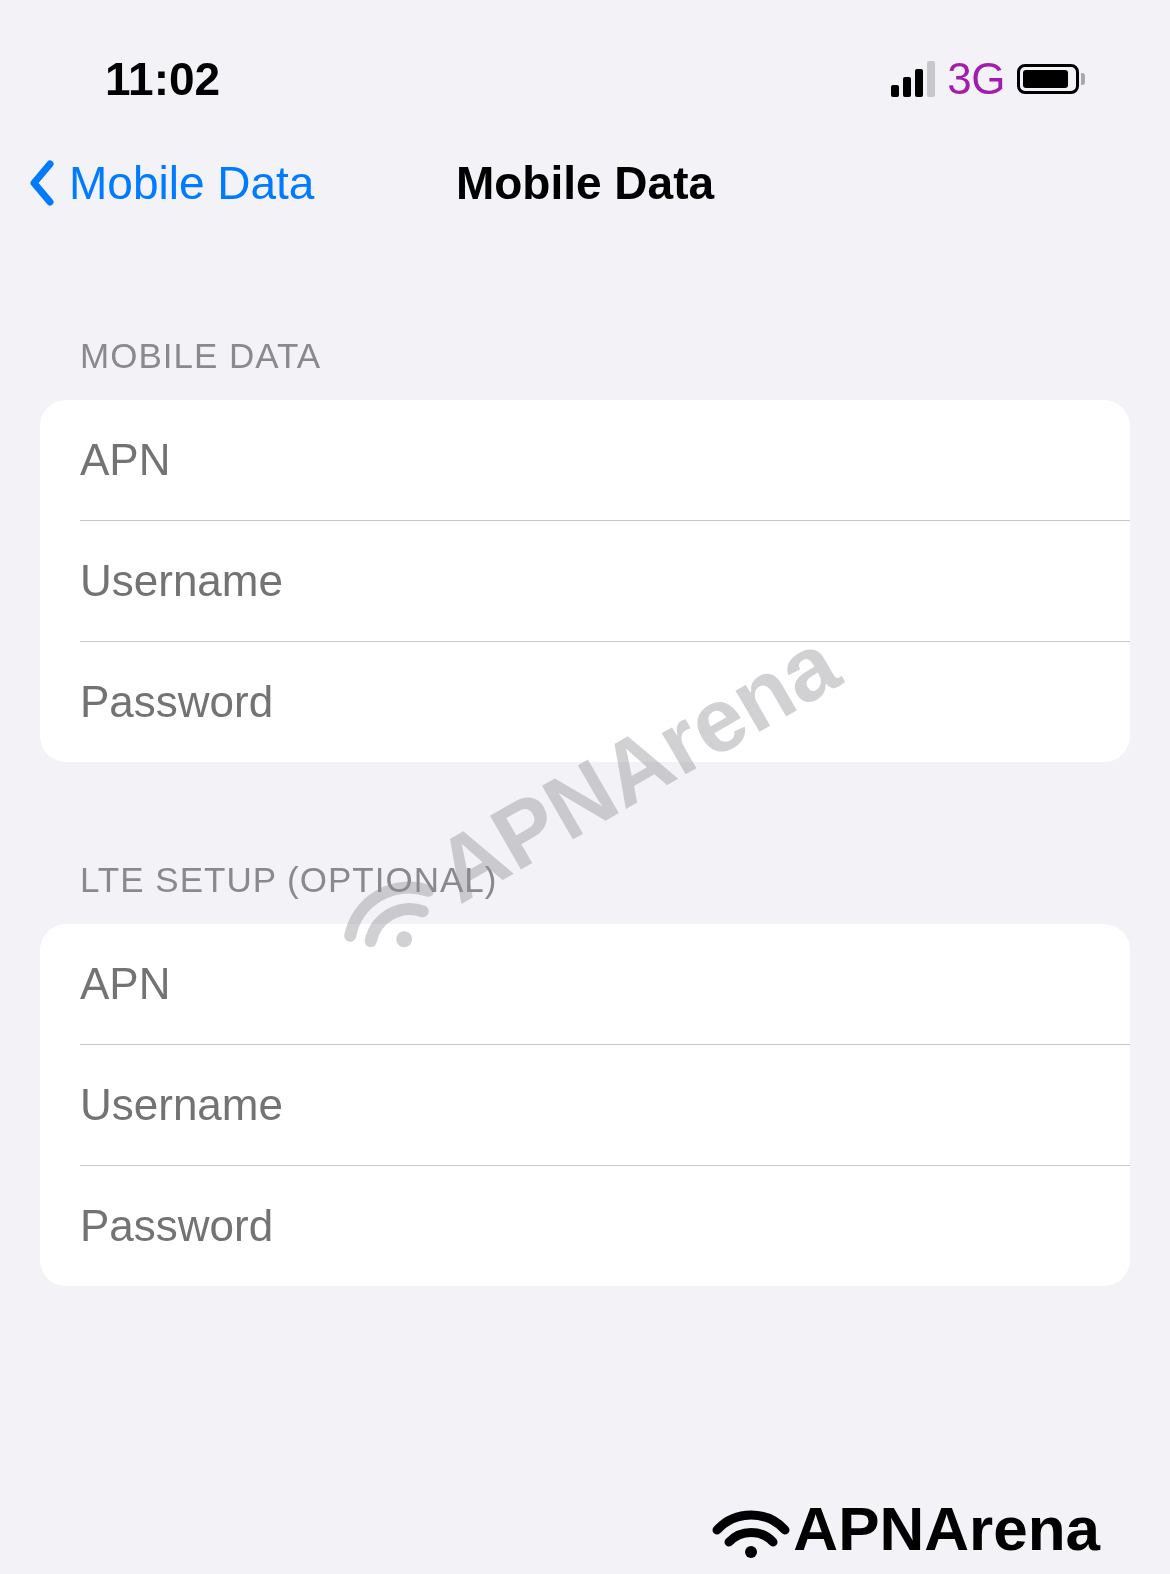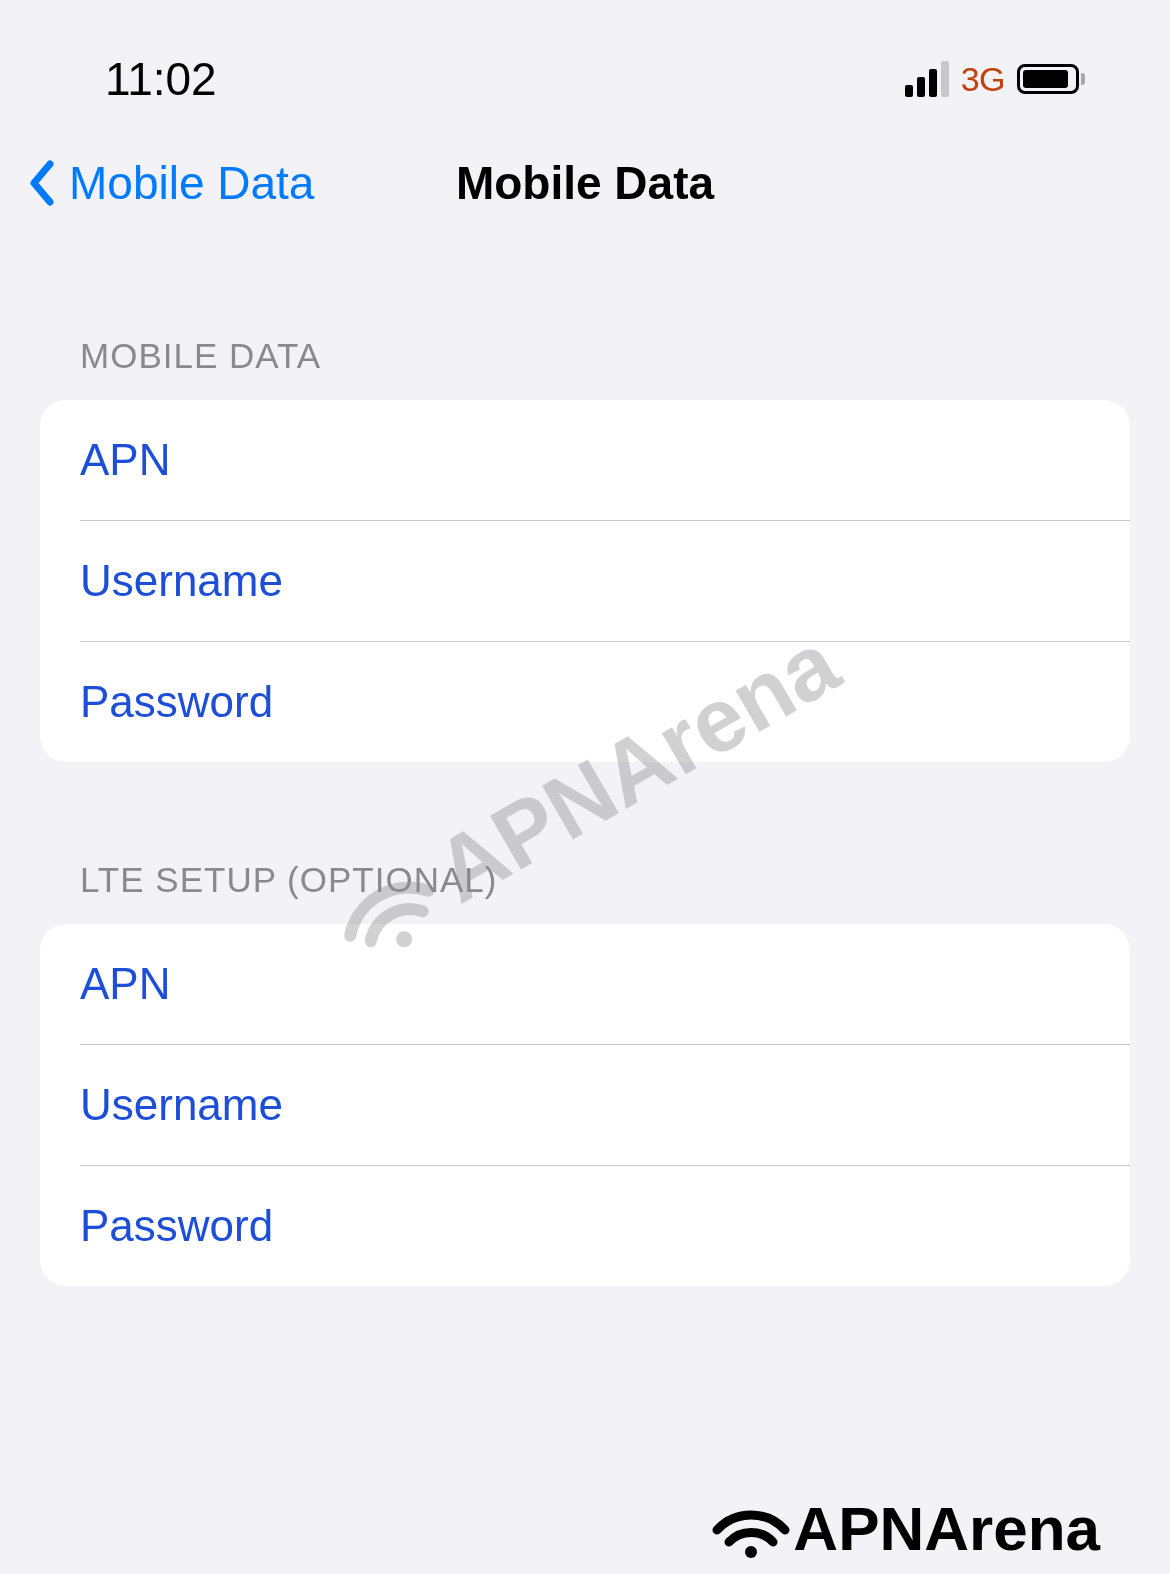--- a/index.html
+++ b/index.html
@@ -18,21 +18,21 @@
     }
     .status-bar {
       display: flex;
       justify-content: space-between;
       align-items: center;
       padding: 48px 85px 0 105px;
       height: 110px;
     }
     .status-time {
       font-size: 46px;
-      font-weight: 400;
+      font-weight: 700;
       color: #000;
     }
     .status-right {
       display: flex;
       align-items: center;
       gap: 12px;
     }
     .signal-bars {
       display: flex;
       align-items: flex-end;
@@ -41,23 +41,23 @@
     .signal-bars .bar {
       width: 8px;
       background: #000;
       border-radius: 2px;
     }
     .signal-bars .bar.b1 { height: 12px; }
     .signal-bars .bar.b2 { height: 20px; }
     .signal-bars .bar.b3 { height: 28px; }
     .signal-bars .bar.b4 { height: 36px; background: #c7c7cc; }
     .network-text {
-      font-size: 34px;
+      font-size: 44px;
       font-weight: 400;
-      color: #c2410c;
+      color: #a21caf;
       letter-spacing: -0.5px;
     }
     .battery {
       display: flex;
       align-items: center;
     }
     .battery-body {
       width: 62px;
       height: 30px;
       border: 3px solid #000;
@@ -129,21 +129,21 @@
       overflow: hidden;
     }
     .row {
       display: flex;
       align-items: center;
       height: 120px;
       padding: 0 40px;
     }
     .row-label {
       font-size: 44px;
-      color: #1d4ed8;
+      color: #737373;
       width: 240px;
       flex-shrink: 0;
     }
     .row-input {
       font-size: 44px;
       color: #000;
       border: none;
       background: transparent;
       outline: none;
       flex: 1;

